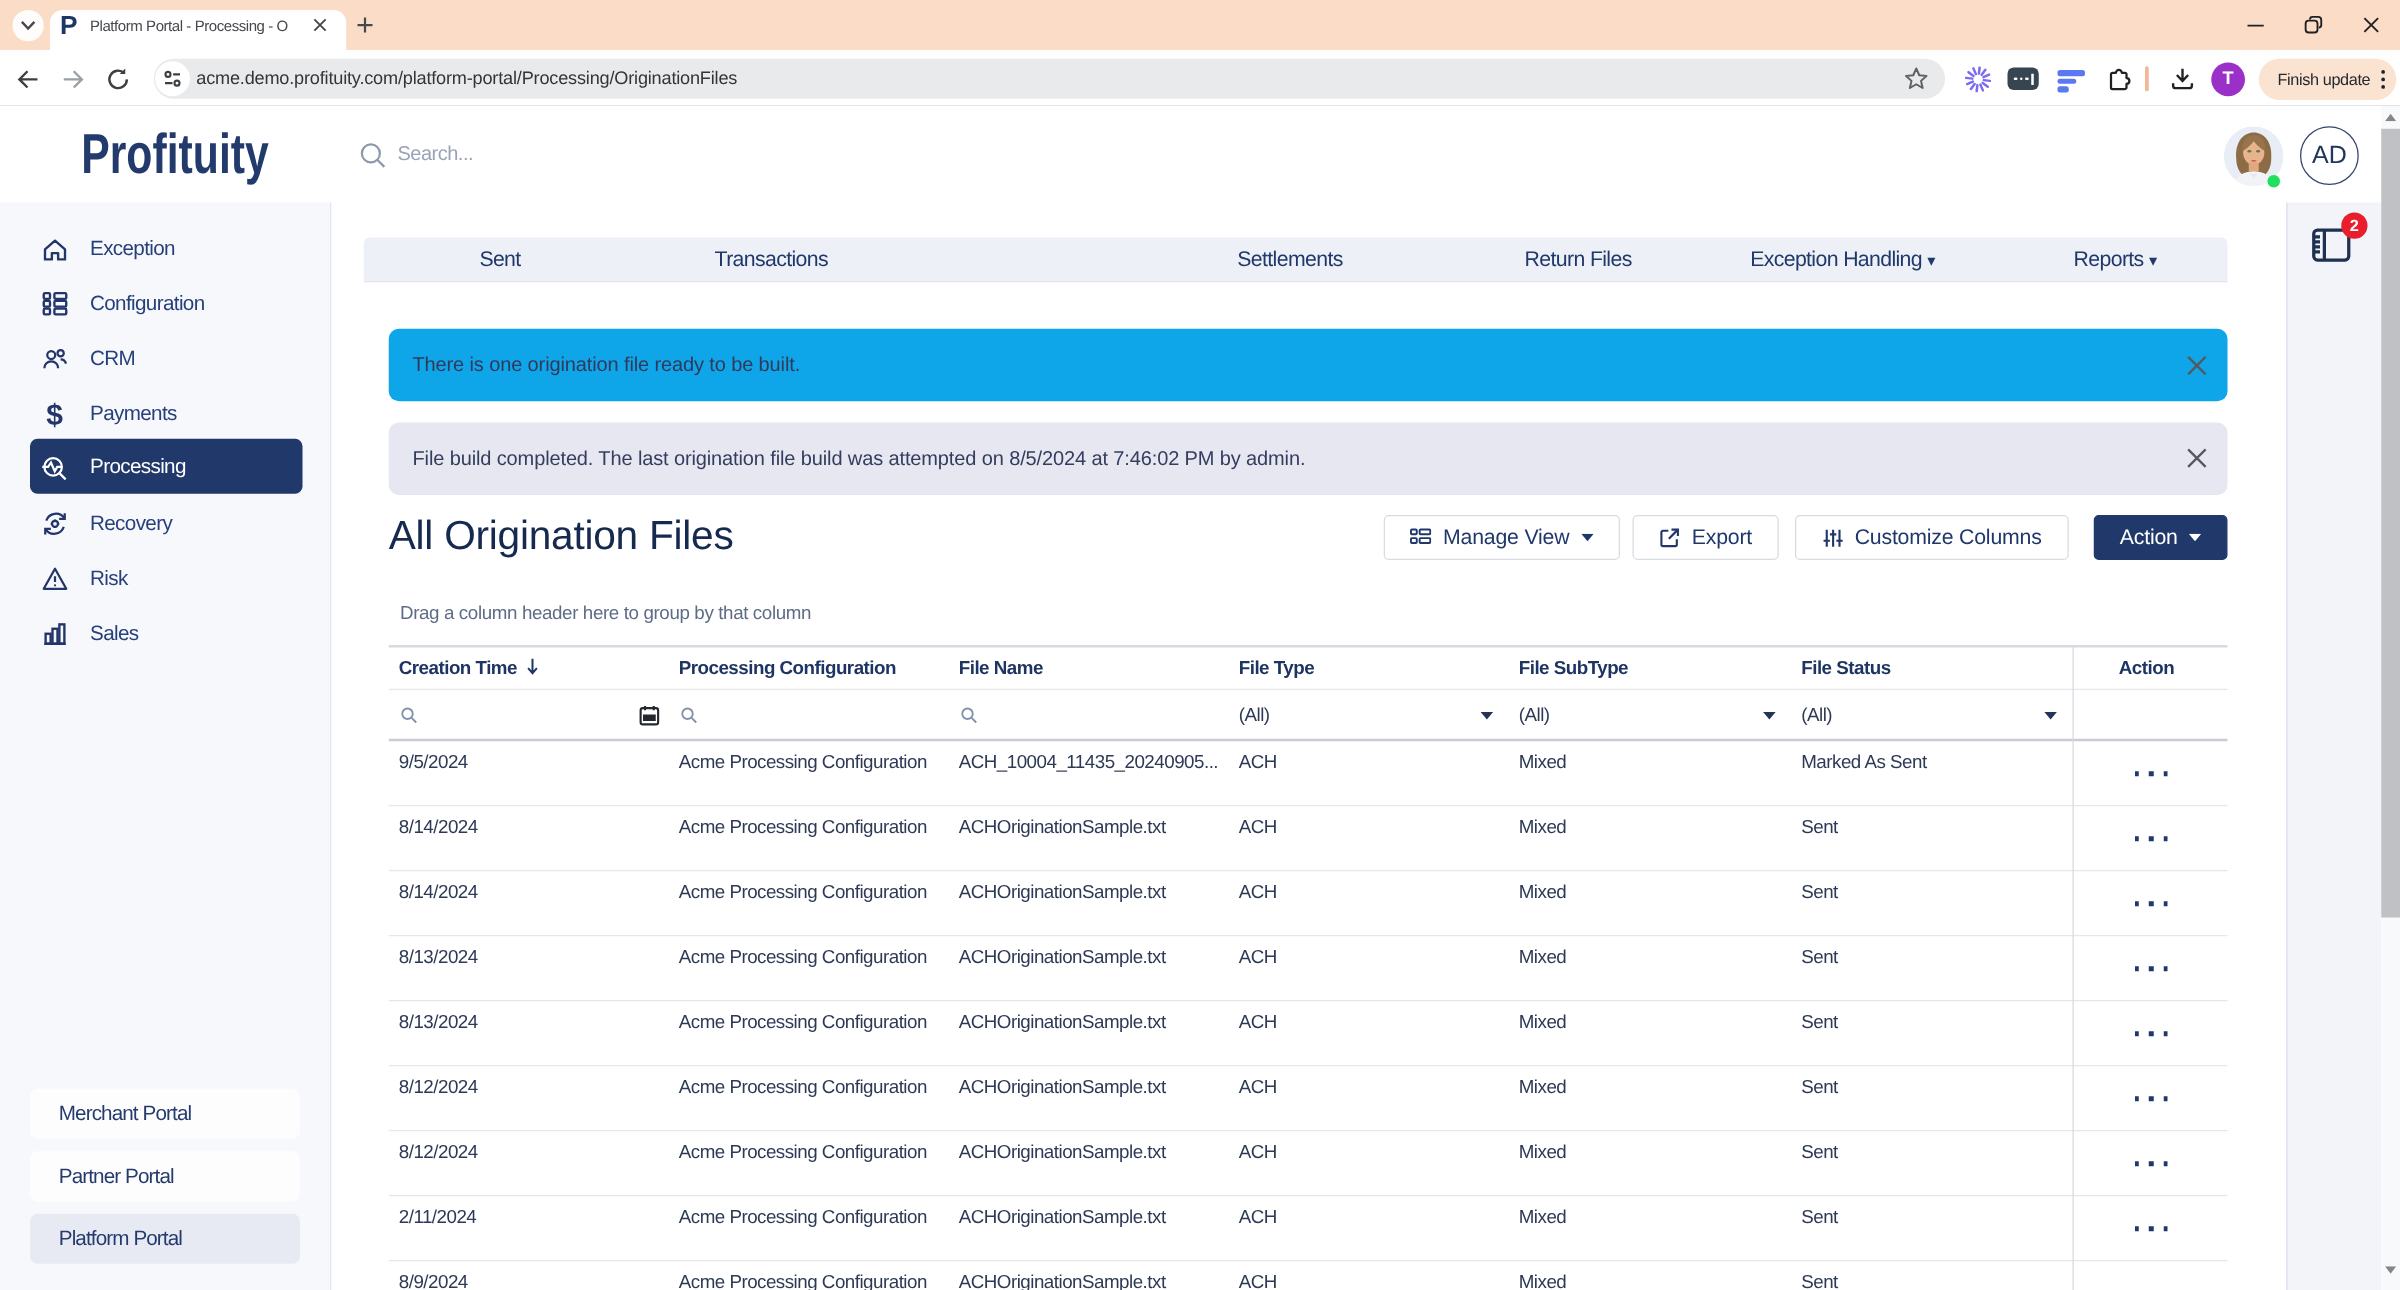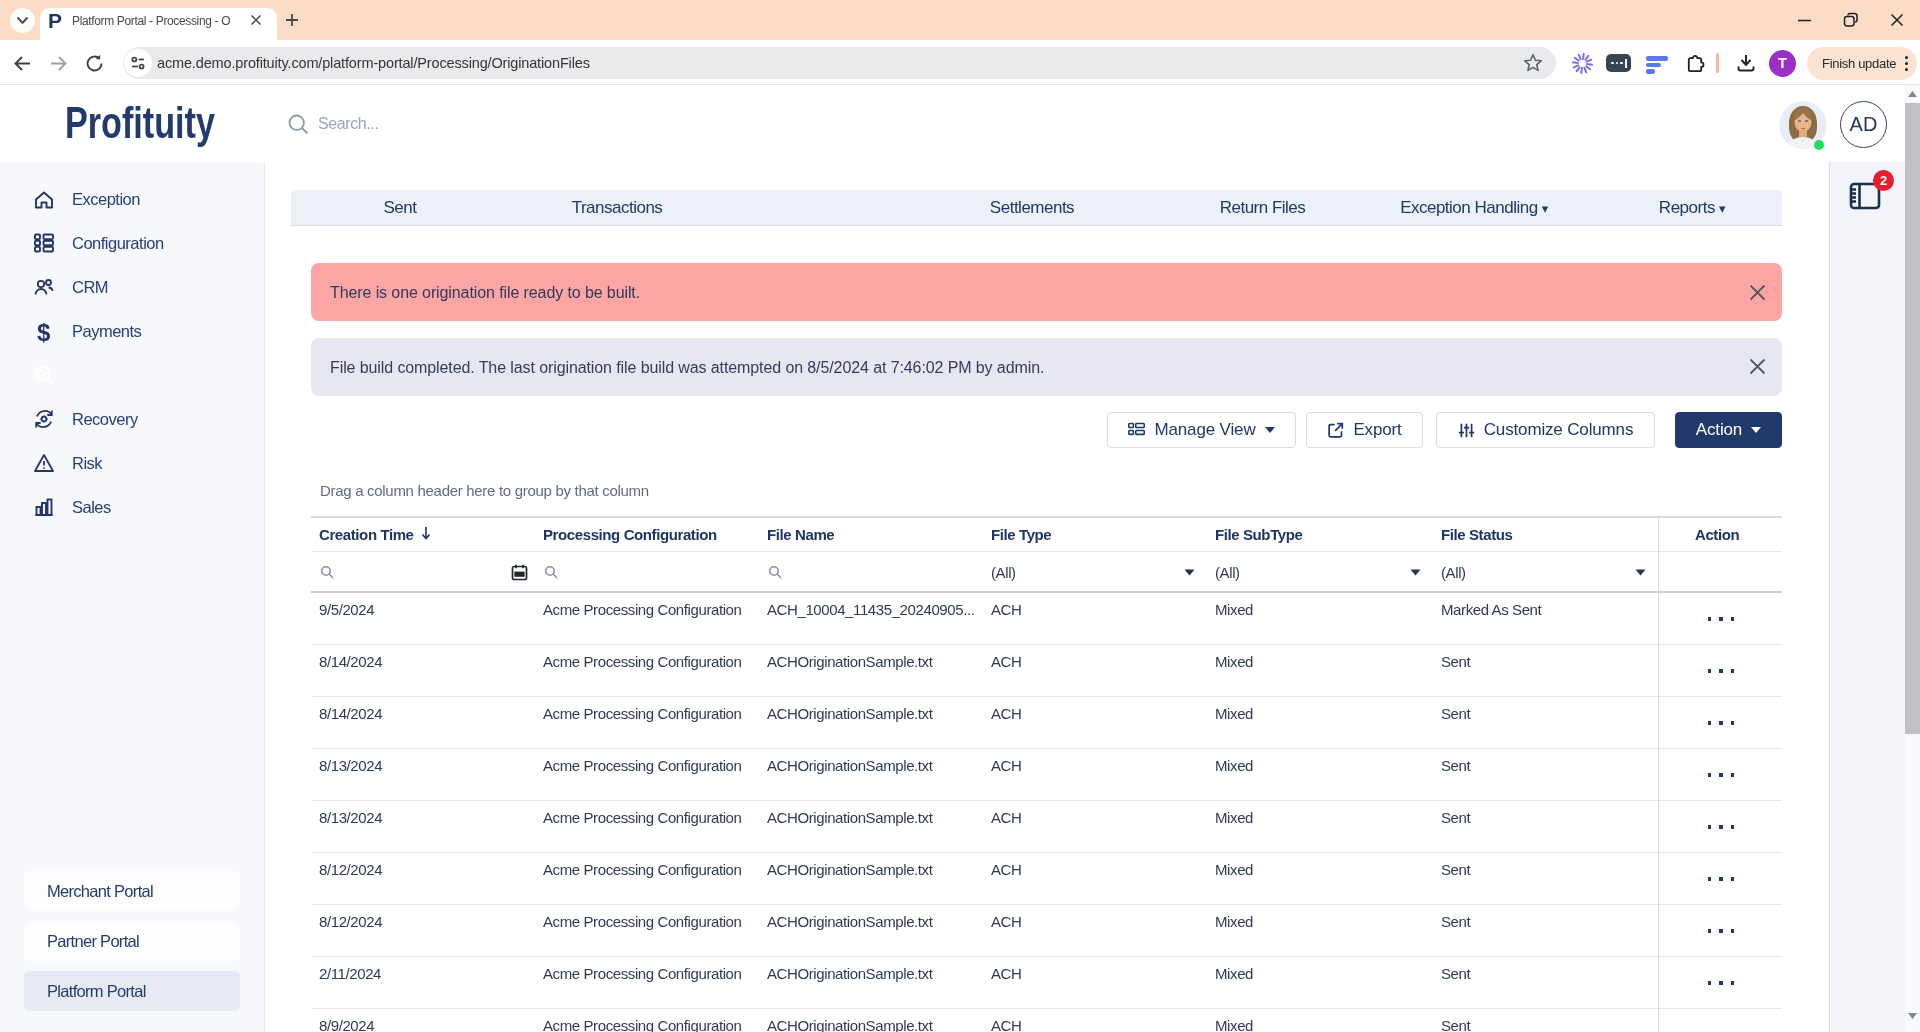--- a/index.html
+++ b/index.html
@@ -34,21 +34,21 @@
   .portalbtn { position:absolute; left:24px; width:216px; height:40px; border-radius:6px; background:#fdfdfe; color:#253b6e; font-size:16.5px; letter-spacing:-0.7px; line-height:40px; padding-left:23px; }
   .portalbtn.active { background:#e8eaf3; }
 
   
   #main { left:266px; top:162px; width:1563px; height:870px; background:#ffffff; }
   #tabbar { position:absolute; left:25px; top:28px; width:1491px; height:36px; background:#edf0f6; border-bottom:1px solid #d8dce5; border-radius:5px 5px 0 0; display:flex; }
   .apptab { position:absolute; top:28px; height:36px; text-align:center; line-height:36px; font-size:17px; letter-spacing:-0.5px; color:#21386b; }
   .apptab.active { background:#ffffff; border-radius:7px 7px 0 0; height:43px; z-index:3; }
   .caret { font-size:13px; }
   .alert { position:absolute; left:45px; width:1471px; height:58px; border-radius:8px; font-size:16px; letter-spacing:-0.1px; }
-  #alert1 { top:101px; background:#fca5a5; color:#32395a; }
+  #alert1 { top:101px; background:#0ea5e9; color:#32395a; }
   #alert2 { top:176px; background:#e6e7f0; color:#343d5e; }
   .alert .msg { position:absolute; left:19px; top:21px; }
   #heading { position:absolute; left:45px; top:248px; font-size:32.5px; color:#16294f; letter-spacing:-0.2px; }
   .btn { position:absolute; top:250px; height:36px; border:1px solid #d8dbe2; border-radius:4px; background:#fff; color:#20376b; font-size:17px; letter-spacing:-0.15px; display:flex; align-items:center; justify-content:center; gap:9px; }
   #btn-action { background:#21386b; color:#fff; border-color:#21386b; }
   #draghint { position:absolute; left:54px; top:320px; font-size:15px; letter-spacing:-0.3px; color:#5f6c85; }
 
   
   #tbl { position:absolute; left:45px; top:354px; width:1471px; }
   .hcell { position:absolute; top:10px; font-weight:bold; font-size:15px; letter-spacing:-0.4px; color:#1e3564; }
@@ -103,20 +103,23 @@
     </div>
   <div class="navitem" style="top:59px">
       <span class="lbl">Configuration</span>
     </div>
   <div class="navitem" style="top:103px">
       <span class="lbl">CRM</span>
     </div>
   <div class="navitem" style="top:147px">
       <span class="lbl">Payments</span>
     </div>
+  <div class="navitem sel" style="top:189px">
+      <span class="lbl">Processing</span>
+    </div>
   <div class="navitem" style="top:235px">
       <span class="lbl">Recovery</span>
     </div>
   <div class="navitem" style="top:279px">
       <span class="lbl">Risk</span>
     </div>
   <div class="navitem" style="top:323px">
       <span class="lbl">Sales</span>
     </div>
   <div class="portalbtn" style="top:709px">Merchant Portal</div>
@@ -131,20 +134,21 @@
   <div class="apptab" style="left:658px;width:216px;">Settlements</div>
   <div class="apptab" style="left:889px;width:215px;">Return Files</div>
   <div class="apptab" style="left:1100px;width:216px;">Exception Handling <span class="caret">▾</span></div>
   <div class="apptab" style="left:1318px;width:216px;">Reports <span class="caret">▾</span></div>
   <div class="alert" id="alert1">
       <span class="msg">There is one origination file ready to be built.</span>
     </div>
   <div class="alert" id="alert2">
       <span class="msg">File build completed. The last origination file build was attempted on 8/5/2024 at 7:46:02 PM by admin.</span>
     </div>
+  <div id="heading">All Origination Files</div>
   <div class="btn" style="left:841px;width:189px;">
     <svg width="17" height="17" viewBox="0 0 22 22">
         <g stroke="#20376b" stroke-width="2" fill="none">
           <rect x="1" y="2" width="6" height="5" rx="1"></rect>
           <rect x="10" y="2" width="11" height="5" rx="1"></rect>
           <rect x="1" y="11" width="6" height="5" rx="1"></rect>
           <rect x="10" y="11" width="11" height="5" rx="1"></rect>
         </g>
       </svg>
     <span>Manage View</span>

